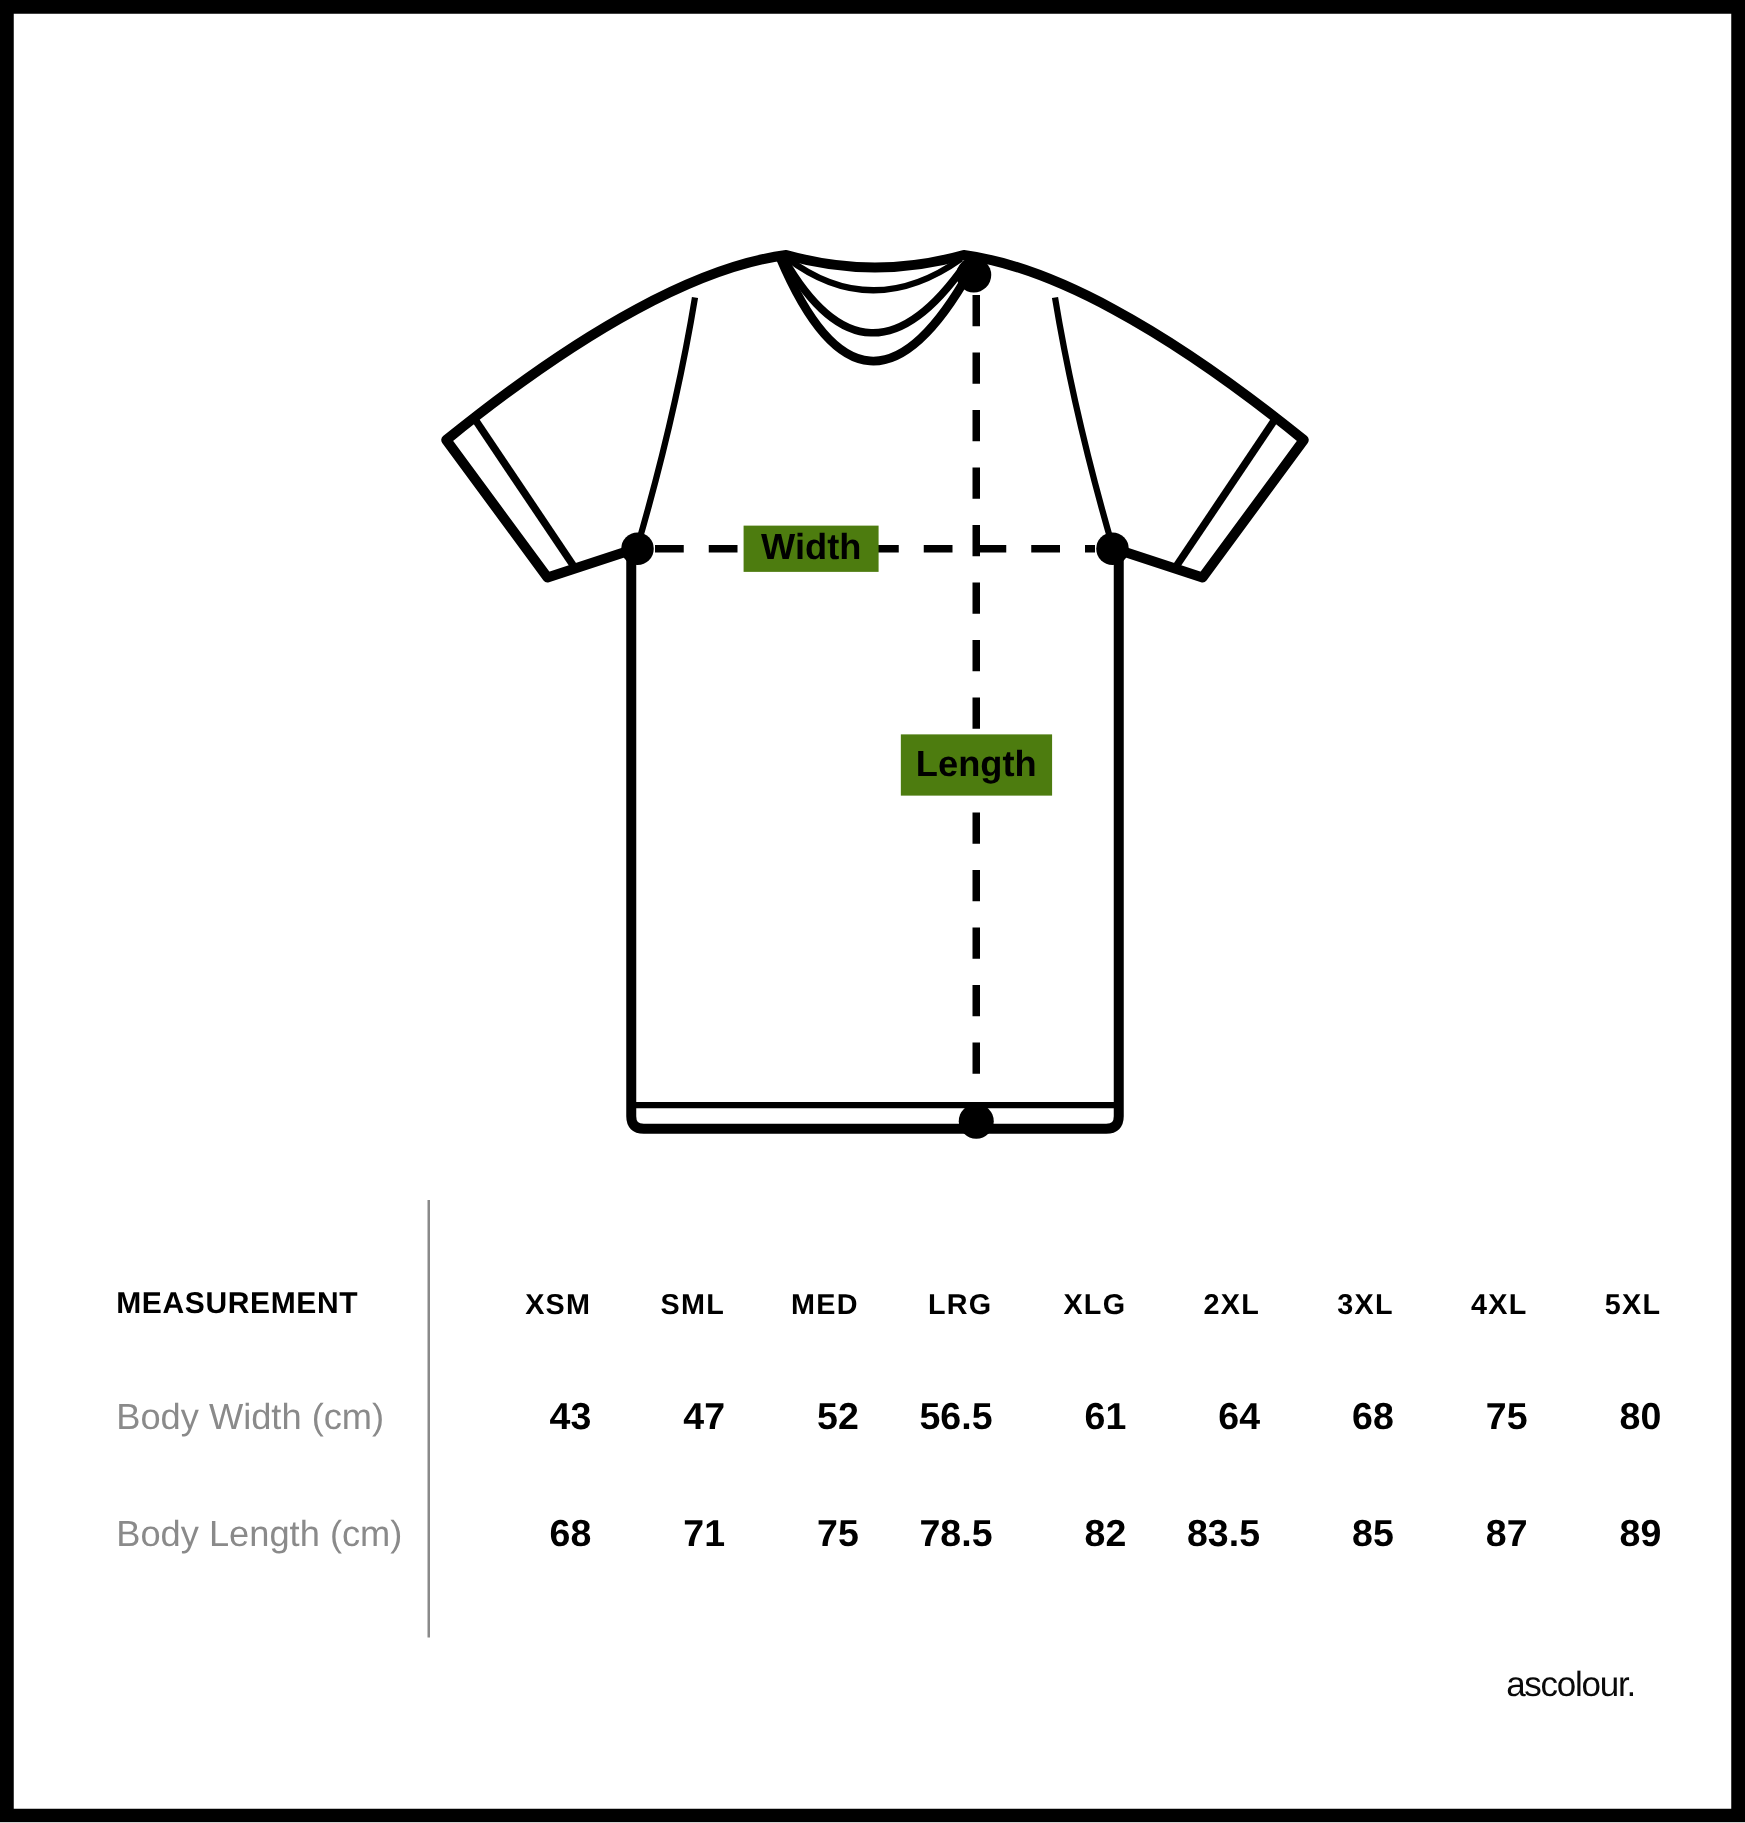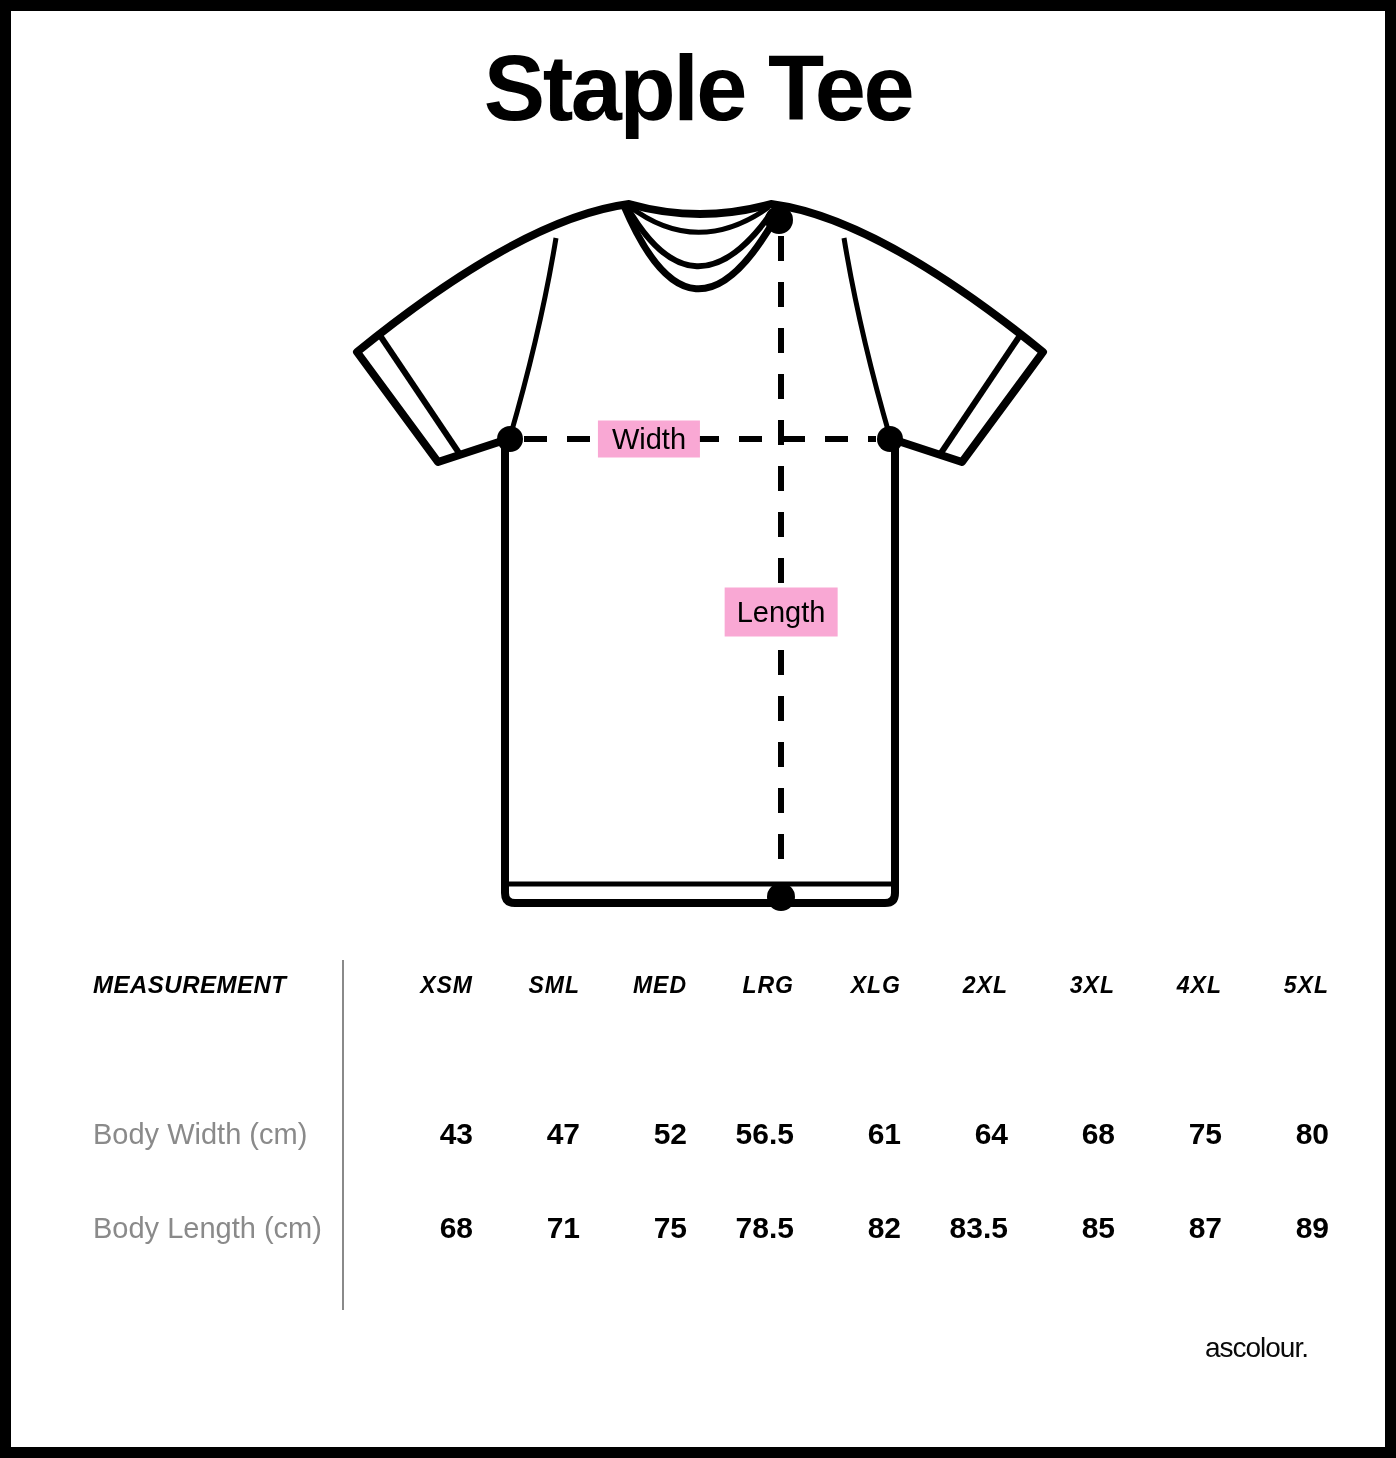--- a/index.html
+++ b/index.html
@@ -27,38 +27,38 @@
     letter-spacing:-2.5px;
     color:#000;
     line-height:1.1;
   }
   .tee-wrap { position:absolute; left:330px; top:180px; width:740px; height:750px; }
   .tee-wrap svg { display:block; width:740px; height:750px; }
 
   .measure-label {
     position:absolute;
     transform:translate(-50%,-50%);
-    background:#f9a8d4;
-    font-weight:400;
+    background:#4d7c0f;
+    font-weight:700;
     font-size:29px;
     color:#000;
     z-index:5;
     white-space:nowrap;
   }
   .width-label  { left:649px; top:439px; padding:2px 14px; }
   .length-label { left:781px; top:612px; padding:8px 12px; }
 
   .trow {
     position:absolute;
     left:93px; width:1237px;
     display:grid;
     grid-template-columns:273px repeat(9,107px);
     align-items:center;
   }
-  .thead    { top:963px; height:44px;font-style:italic; }
+  .thead    { top:1021px; height:44px; }
   .trow-1   { top:1111px; height:46px; }
   .trow-2   { top:1205px; height:46px; }
   .cell { text-align:right; }
   .label-cell { text-align:left; }
   .head-label {
     font-size:24px; font-weight:700; color:#000; letter-spacing:0.5px;
   }
   .size-head {
     font-size:23px; font-weight:700; color:#000; letter-spacing:1px;
   }
@@ -90,21 +90,20 @@
     color:#0a0a0a;
   }
 </style>
 </head>
 <body>
 
 <div class="page">
 
   <div class="frame"></div>
 
-  <div class="title">Staple Tee</div>
 
   <div class="tee-wrap">
     <svg viewBox="330 180 740 750" xmlns="http://www.w3.org/2000/svg">
 
       <path d="M 357,352
            L 438,462
            L 505,440
            L 505,893
            Q 505,903 515,903
            L 885,903

